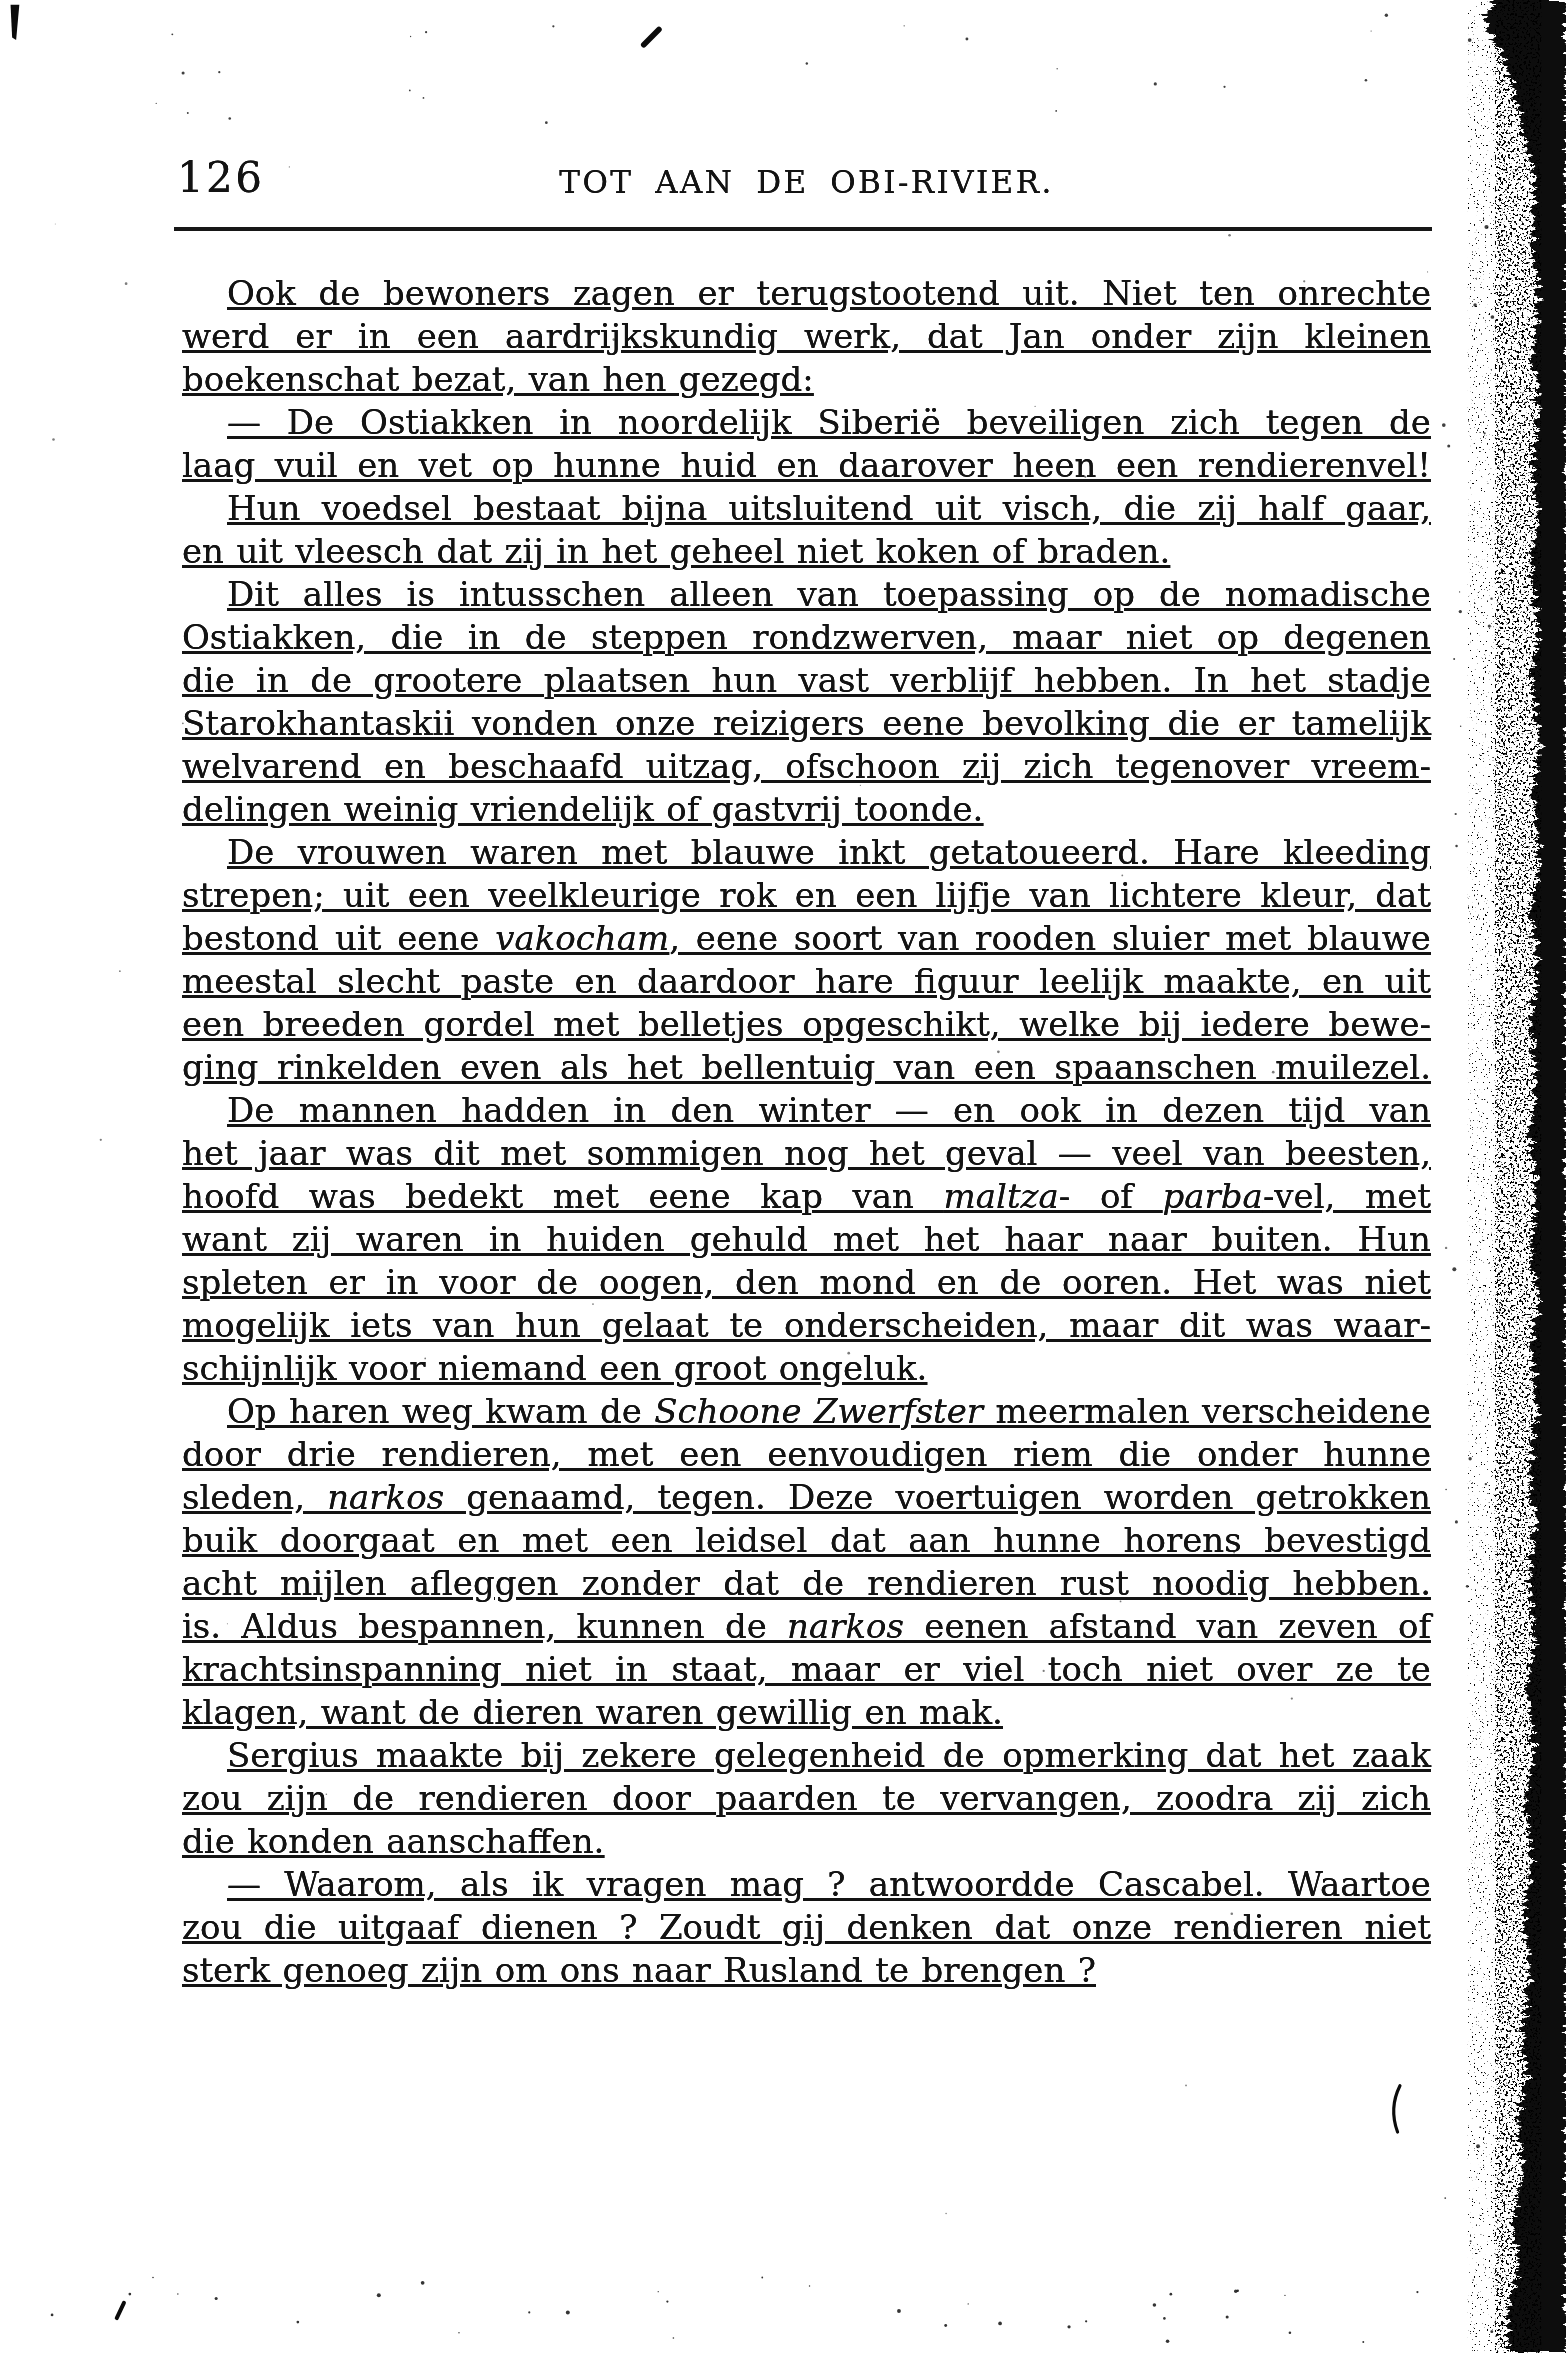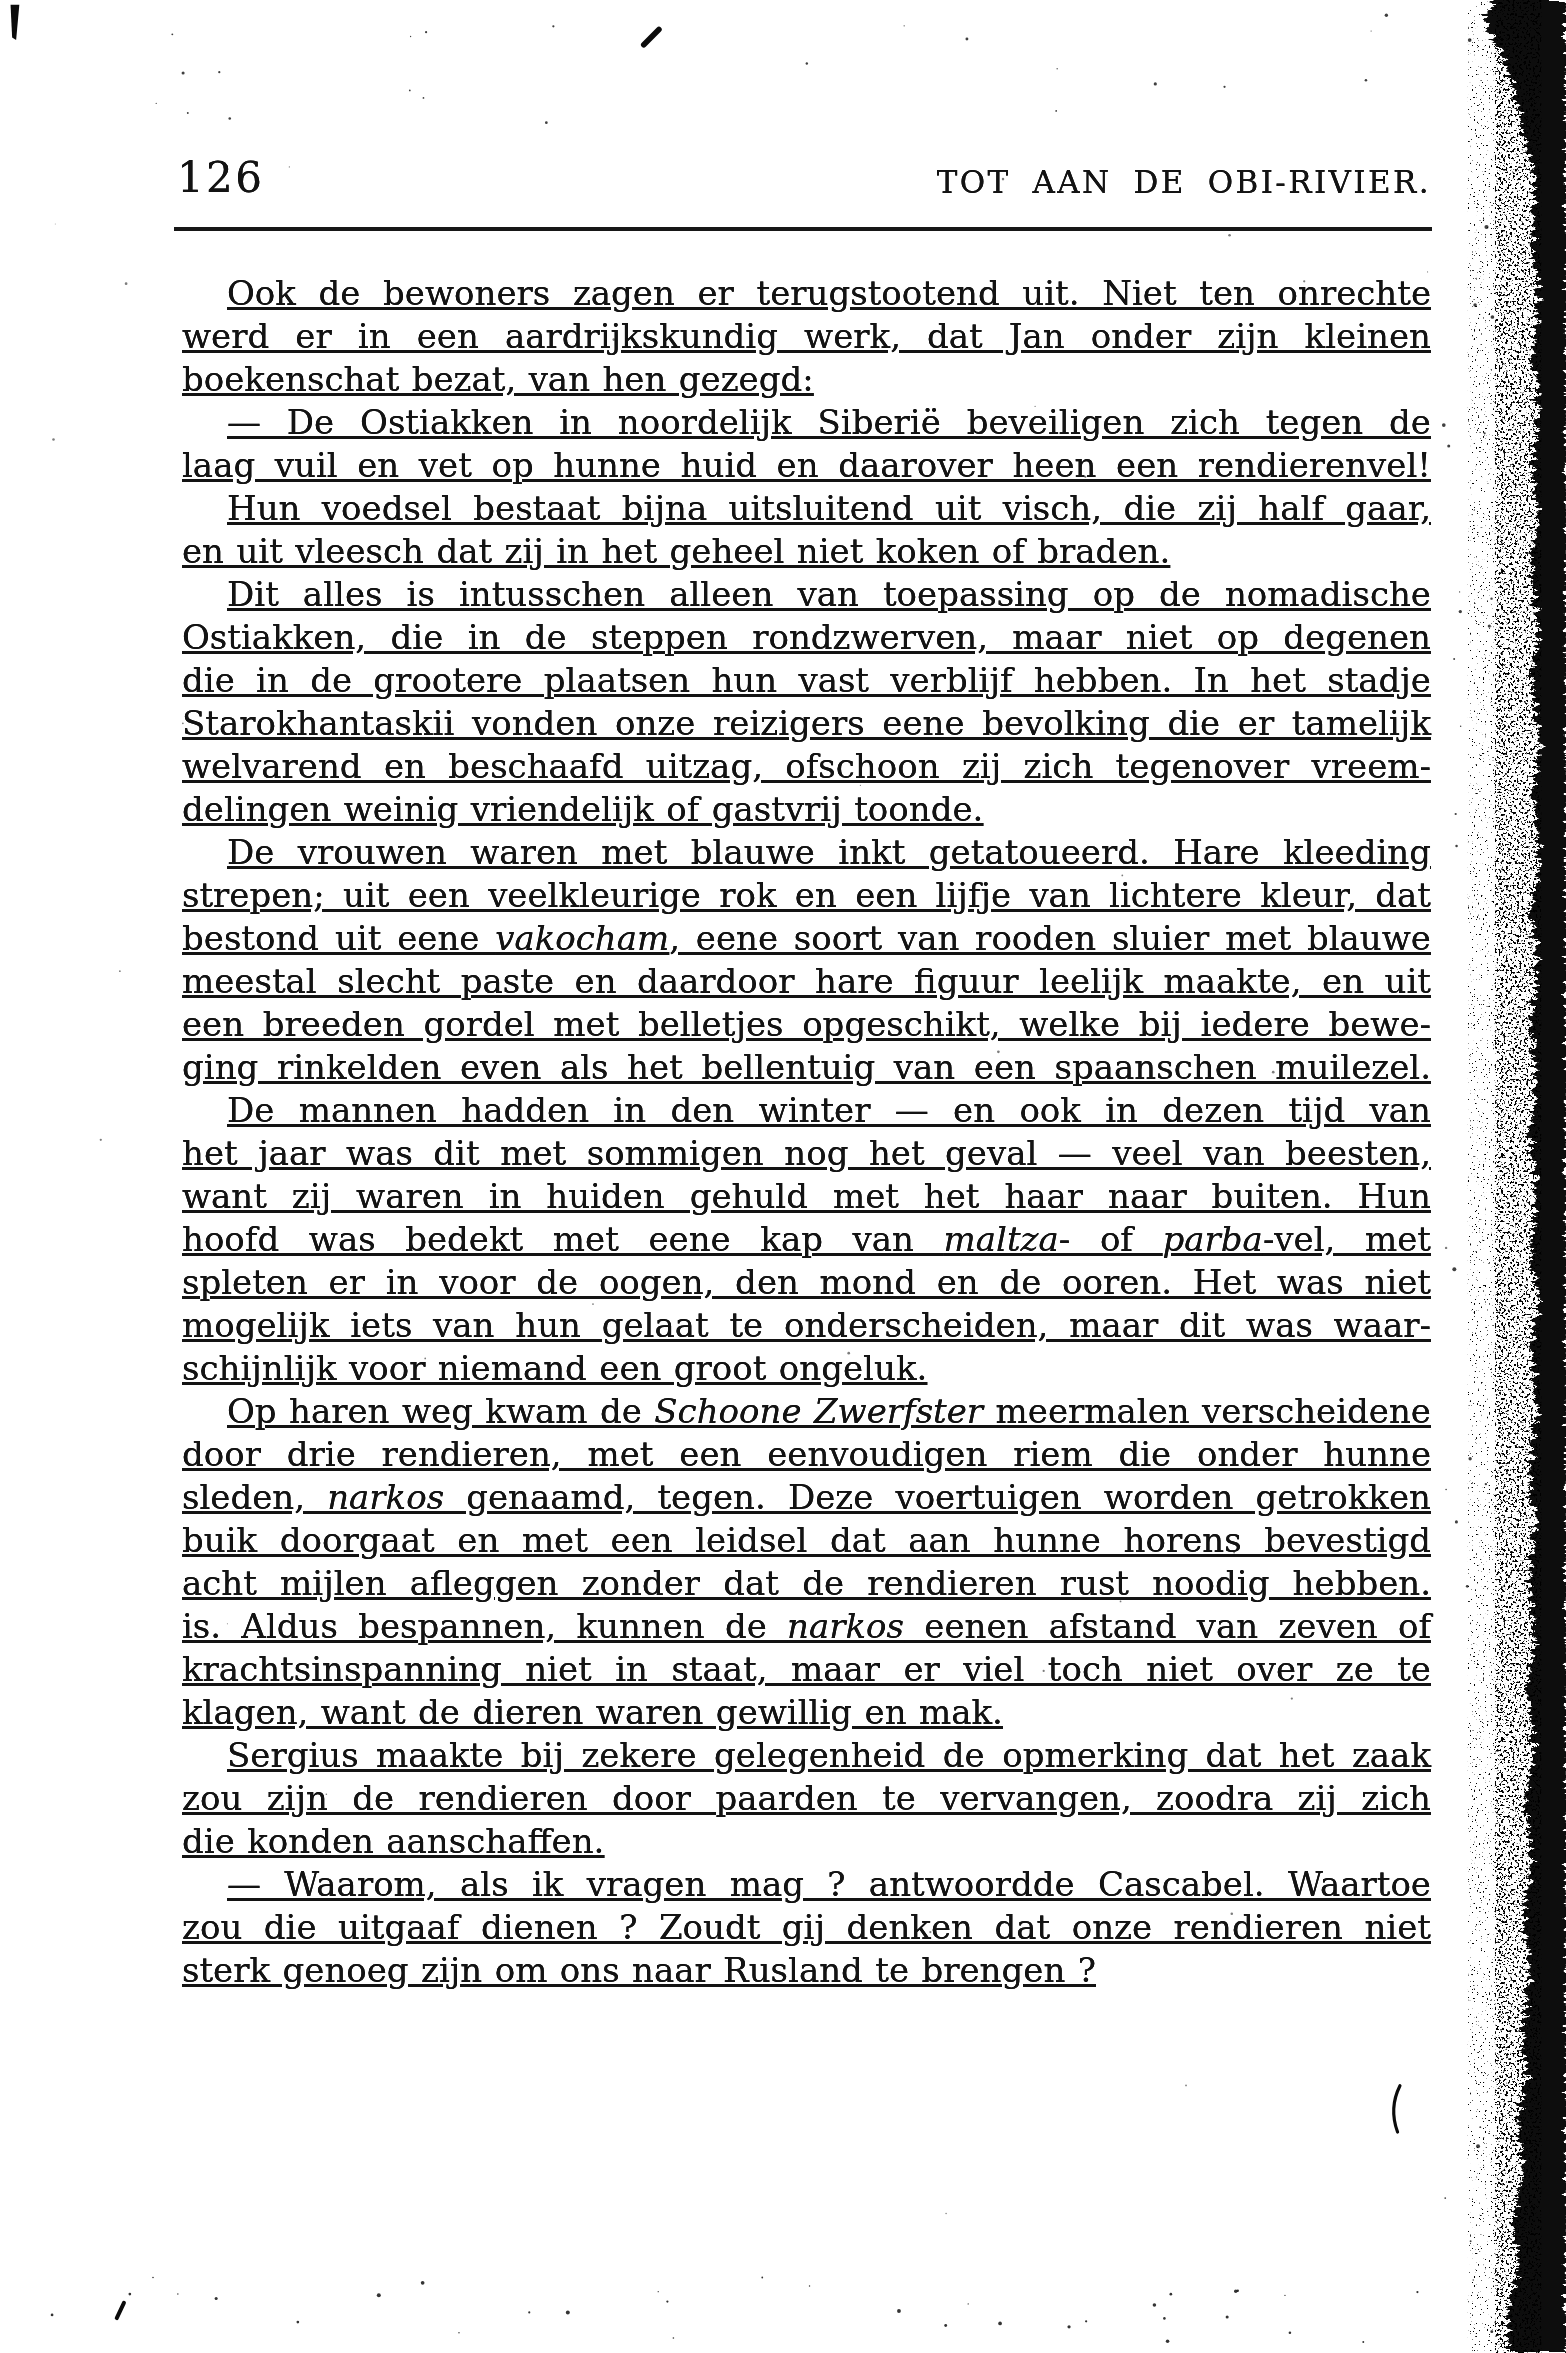--- a/index.html
+++ b/index.html
@@ -12,21 +12,21 @@
     color:#131313;
     padding-left:20px;
   }
   .pagenum{
     position:absolute;left:177px;top:153px;
     font-size:42px;letter-spacing:2.4px;
     text-shadow:0 0 0.5px #000;
   }
   .title{
     position:absolute;left:182px;top:164px;width:1249px;
-    text-align:right;
+    text-align:center;
     font-size:31px;letter-spacing:2.4px;word-spacing:9.6px;
     text-shadow:0 0 0.6px #000;
     white-space:nowrap;
   }
   .rule{
     position:absolute;left:174px;top:227px;width:1258px;height:4px;
     background:#171717;
   }
   .text{
     position:absolute;left:182px;top:272px;width:1249px;
@@ -78,22 +78,22 @@
         <div class="line indent"><span>De vrouwen waren met blauwe inkt getatoueerd. Hare kleeding</span></div>
         <div class="line"><span>strepen; uit een veelkleurige rok en een lijfje van lichtere kleur, dat</span></div>
         <div class="line"><span>bestond uit eene </span><em>vakocham</em><span>, eene soort van rooden sluier met blauwe</span></div>
         <div class="line"><span>meestal slecht paste en daardoor hare figuur leelijk maakte, en uit</span></div>
         <div class="line"><span>een breeden gordel met belletjes opgeschikt, welke bij iedere bewe-</span></div>
         <div class="line"><span>ging rinkelden even als het bellentuig van een spaanschen muilezel.</span></div>
       </div>
       <div>
         <div class="line indent"><span>De mannen hadden in den winter — en ook in dezen tijd van</span></div>
         <div class="line"><span>het jaar was dit met sommigen nog het geval — veel van beesten,</span></div>
+        <div class="line"><span>hoofd was bedekt met eene kap van </span><em>maltza</em><span>- of </span><em>parba</em><span>-vel, met</span></div>
         <div class="line"><span>want zij waren in huiden gehuld met het haar naar buiten. Hun</span></div>
-        <div class="line"><span>hoofd was bedekt met eene kap van </span><em>maltza</em><span>- of </span><em>parba</em><span>-vel, met</span></div>
         <div class="line"><span>spleten er in voor de oogen, den mond en de ooren. Het was niet</span></div>
         <div class="line"><span>mogelijk iets van hun gelaat te onderscheiden, maar dit was waar-</span></div>
         <div class="line lastline"><span>schijnlijk voor niemand een groot ongeluk.</span></div>
       </div>
       <div>
         <div class="line indent"><span>Op haren weg kwam de </span><em>Schoone Zwerfster</em><span> meermalen verscheidene</span></div>
         <div class="line"><span>door drie rendieren, met een eenvoudigen riem die onder hunne</span></div>
         <div class="line"><span>sleden, </span><em>narkos</em><span> genaamd, tegen. Deze voertuigen worden getrokken</span></div>
         <div class="line"><span>buik doorgaat en met een leidsel dat aan hunne horens bevestigd</span></div>
         <div class="line"><span>acht mijlen afleggen zonder dat de rendieren rust noodig hebben.</span></div>

